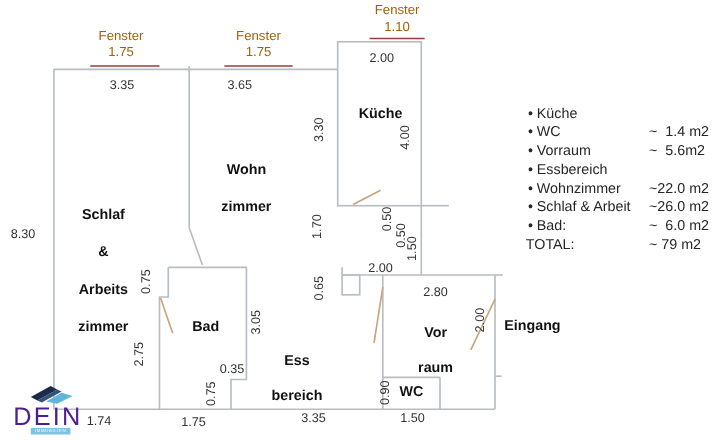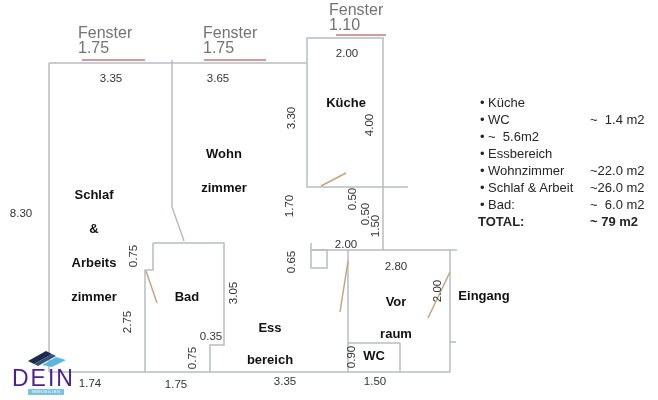--- a/index.html
+++ b/index.html
@@ -16,30 +16,30 @@
     position:absolute;width:44px;height:14px;text-align:center;
     font-size:11.5px;color:#333333;white-space:nowrap;
     transform:rotate(-90deg);transform-origin:center center;
   }
   .room{
     position:absolute;text-align:center;font-weight:bold;
     font-size:13px;line-height:17px;color:#111111;white-space:pre-line;
   }
   .room.small{line-height:16px;}
   .win{
-    position:absolute;width:64px;
-    font-size:16px;line-height:15px;color:#737373;
+    position:absolute;width:64px;text-align:center;
+    font-size:12px;line-height:15px;color:#a16207;
   }
   
   #legend{position:absolute;left:470px;top:94px;width:186px;font-size:13px;}
   .lrow{display:flex;align-items:baseline;line-height:17px;}
   .lbullet{width:18px;text-align:left;padding-left:10px;box-sizing:border-box;}
   .llabel{flex:1;}
   .lvalue{width:66px;white-space:pre;}
-  .lrow.total{font-weight:bold;justify-content:flex-end;}
+  .lrow.total{font-weight:normal;justify-content:flex-end;}
   .lrow.total .llabel{padding-left:8px;}
   
   #logo{position:absolute;left:12px;top:348px;width:70px;}
   #logo-mark{display:block;margin-left:14px;}
   #logo-text{
     font-size:23px;line-height:20px;letter-spacing:2px;
     color:#4c1d95;font-weight:500;
   }
   #logo-bar{
     margin-left:16px;margin-top:1px;width:36px;height:6px;background:#7cc3e1;
@@ -154,20 +154,21 @@
       <span class="lbullet">•</span>
       <span class="llabel">Küche</span>
     </div>
     <div class="lrow">
       <span class="lbullet">•</span>
       <span class="llabel">WC</span>
       <span class="lvalue">~  1.4 m2</span>
     </div>
     <div class="lrow">
       <span class="lbullet">•</span>
+      <span class="llabel">Vorraum</span>
       <span class="lvalue">~  5.6m2</span>
     </div>
     <div class="lrow">
       <span class="lbullet">•</span>
       <span class="llabel">Essbereich</span>
     </div>
     <div class="lrow">
       <span class="lbullet">•</span>
       <span class="llabel">Wohnzimmer</span>
       <span class="lvalue">~22.0 m2</span>

